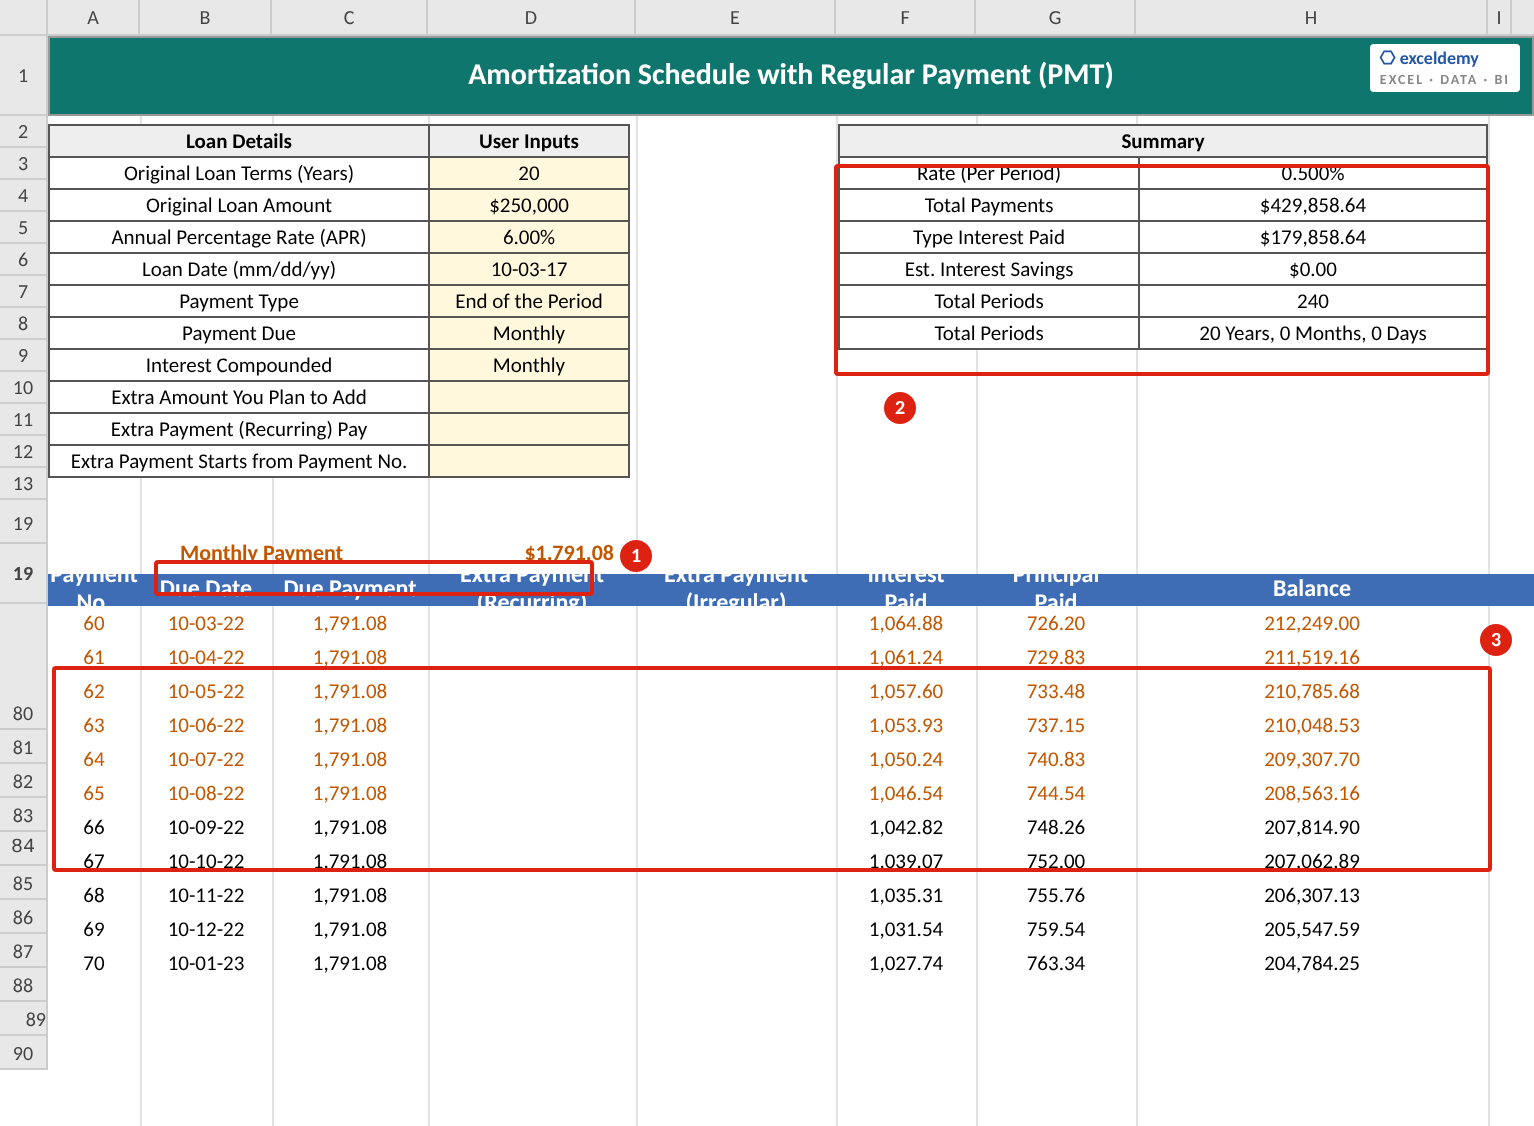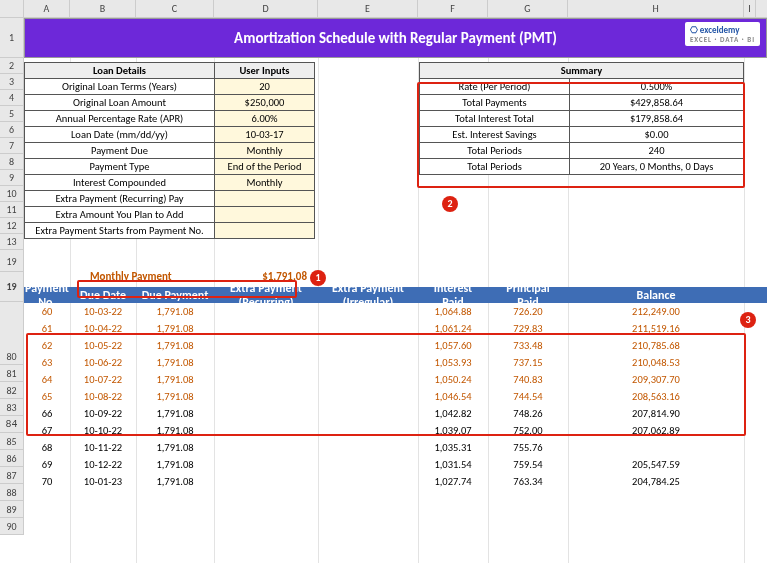--- a/index.html
+++ b/index.html
@@ -42,21 +42,21 @@
     line-height: 15px;
     height: 16px;
   }
   .sheet {
     position: absolute;
     left: 24px;
     top: 18px;
     right: 0;
   }
   .title-bar {
-    background: #6d28d9;
+    background: #0f766e;
     color: #fff;
     height: 40px;
     display: flex;
     align-items: center;
     justify-content: center;
     font-size: 15px;
     font-weight: bold;
     border: 1px solid #999;
     position: relative;
   }
@@ -193,21 +193,21 @@
     <div style="height: 30px; line-height: 30px; font-weight: bold;">19</div>
     <div style="height: 17px; line-height: 17px; margin-top: 46px;">80</div>
     <div style="height: 17px; line-height: 17px;">81</div>
     <div style="height: 17px; line-height: 17px;">82</div>
     <div style="height: 17px; line-height: 17px;">83</div>
     <div style="height: 17px; line-height: 17px; font-family: Liberation Mono, monospace;">84</div>
     <div style="height: 17px; line-height: 17px;">85</div>
     <div style="height: 17px; line-height: 17px;">86</div>
     <div style="height: 17px; line-height: 17px;">87</div>
     <div style="height: 17px; line-height: 17px;">88</div>
-    <div style="height: 17px; line-height: 17px;">89</div>
+    <div style="height: 17px; line-height: 17px; text-align: right;">89</div>
     <div style="height: 17px; line-height: 17px;">90</div>
   </div>
 
 <div class="v-grid">
   <div style="left:46px"></div>
     <div style="left:112px"></div>
     <div style="left:190px"></div>
   <div style="left:294px"></div>
     <div style="left:394px"></div>
     <div style="left:464px"></div>
@@ -243,37 +243,37 @@
           </tr>
           <tr>
             <td>Annual Percentage Rate (APR)</td>
   <td class="user-col">6.00%</td>
           </tr>
           <tr>
             <td>Loan Date (mm/dd/yy)</td>
   <td class="user-col">10-03-17</td>
           </tr>
           <tr>
+            <td>Payment Type</td>
+  <td class="user-col">End of the Period</td>
+          </tr>
+          <tr>
             <td>Payment Due</td>
   <td class="user-col">Monthly</td>
           </tr>
           <tr>
-            <td>Payment Type</td>
-  <td class="user-col">End of the Period</td>
-          </tr>
-          <tr>
             <td>Interest Compounded</td>
   <td class="user-col">Monthly</td>
           </tr>
           <tr>
+            <td>Extra Amount You Plan to Add</td>
+  <td class="user-col"></td>
+          </tr>
+          <tr>
             <td>Extra Payment (Recurring) Pay</td>
-  <td class="user-col"></td>
-          </tr>
-          <tr>
-            <td>Extra Amount You Plan to Add</td>
   <td class="user-col"></td>
           </tr>
           <tr>
             <td>Extra Payment Starts from Payment No.</td>
   <td class="user-col"></td>
           </tr>
         </tbody>
     </table>
 
     <div class="summary-wrap">
@@ -286,21 +286,21 @@
           <tbody id="summary-body">
             <tr>
               <td style="width:150px">Rate (Per Period)</td>
   <td style="width:174px">0.500%</td>
             </tr>
             <tr>
               <td style="width:150px">Total Payments</td>
   <td style="width:174px">$429,858.64</td>
             </tr>
             <tr>
-              <td style="width:150px">Total Interest Total</td>
+              <td style="width:150px">Type Interest Paid</td>
   <td style="width:174px">$179,858.64</td>
             </tr>
             <tr>
               <td style="width:150px">Est. Interest Savings</td>
   <td style="width:174px">$0.00</td>
             </tr>
             <tr>
               <td style="width:150px">Total Periods</td>
   <td style="width:174px">240</td>
             </tr>
@@ -415,20 +415,21 @@
     <div class="cH">207,062.89</div>
       </div>
       <div class="sched-row ">
     <div class="cA">68</div>
     <div class="cB">10-11-22</div>
     <div class="cC">1,791.08</div>
     <div class="cD"></div>
     <div class="cE"></div>
     <div class="cF">1,035.31</div>
     <div class="cG">755.76</div>
+    <div class="cH">206,307.13</div>
       </div>
       <div class="sched-row ">
     <div class="cA">69</div>
     <div class="cB">10-12-22</div>
     <div class="cC">1,791.08</div>
     <div class="cD"></div>
     <div class="cE"></div>
     <div class="cF">1,031.54</div>
     <div class="cG">759.54</div>
     <div class="cH">205,547.59</div>

